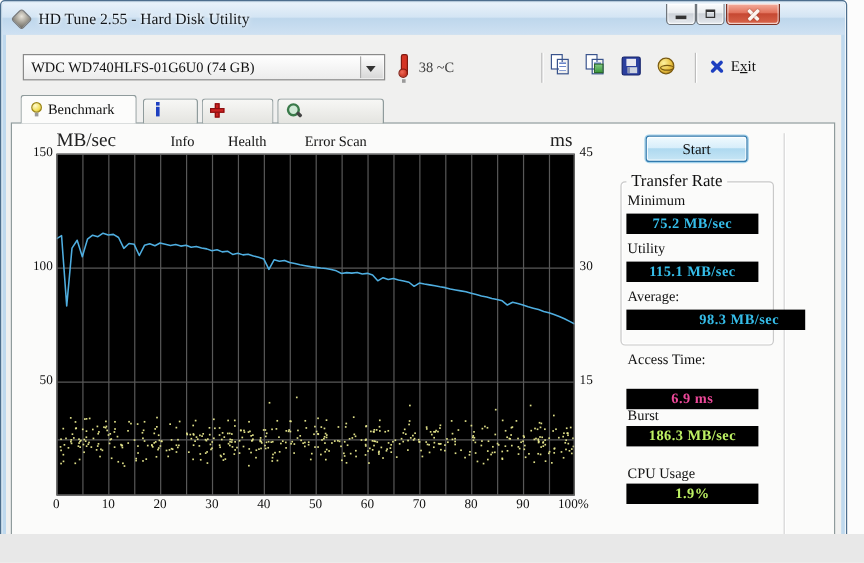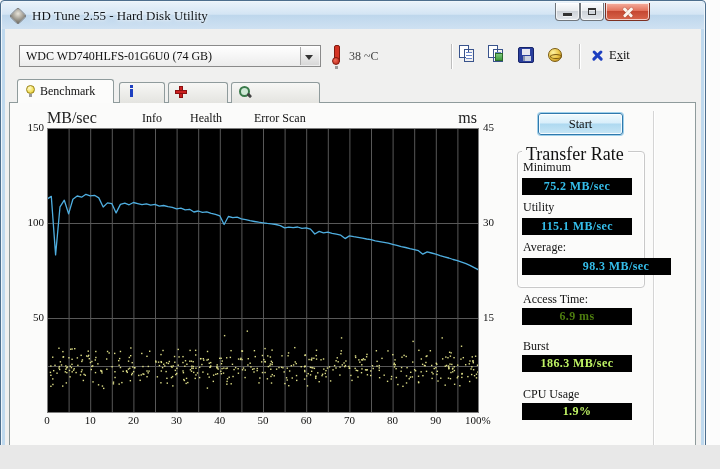--- a/index.html
+++ b/index.html
@@ -106,26 +106,26 @@
   .ytick,.xtick{position:absolute;font-size:11px;color:#111;}
   .etch{position:absolute;left:652px;top:110px;width:1px;height:338px;background:#d5d5d5;box-shadow:1px 0 0 #fff;z-index:4;}
   
   .start-btn{position:absolute;left:537px;top:112px;width:85px;height:22px;z-index:4;box-sizing:border-box;
              border:1px solid #3079ad;border-radius:3px;cursor:default;
              background:linear-gradient(#f0fafe 0%,#d8eefa 45%,#aed9f0 50%,#c8e6f5 100%);
              box-shadow:0 0 0 1px #9fd0ea,inset 0 0 0 1px rgba(255,255,255,.8);
              font-size:12.5px;color:#111;text-align:center;line-height:20px;}
   .groupbox{position:absolute;left:516px;top:150px;width:128px;height:137px;box-sizing:border-box;
             border:1px solid #c9c9c9;border-radius:4px;z-index:4;box-shadow:inset 0 0 0 1px #fff;}
-  .group-legend{position:absolute;left:521px;top:143px;font-size:18px;color:#111;background:#fbfbfa;
+  .group-legend{position:absolute;left:521px;top:143px;font-size:14px;color:#111;background:#fbfbfa;
                 padding:0 4px;z-index:5;}
   .plabel{position:absolute;left:522px;font-size:12px;color:#111;z-index:5;white-space:nowrap;}
   .vbox{position:absolute;left:521px;width:110px;height:17px;background:#000;z-index:5;
         font-size:12px;font-weight:bold;text-align:center;line-height:17px;letter-spacing:.4px;}
-  .v-cyan{color:#35bde9;} .v-yellow{color:#4d7c0f;} .v-white{color:#bef264;}
+  .v-cyan{color:#35bde9;} .v-yellow{color:#ec4899;margin-top:16px;} .v-white{color:#bef264;}
   
   .bottom-dark{position:absolute;left:0;top:466px;width:720px;height:3px;background:#16323e;}
   .right-strip{position:absolute;left:705px;top:0;width:15px;height:466px;background:#fcfcfc;}
 </style>
 </head>
 <body>
 
 <div id="stage">
   <div class="right-strip"></div>
 

